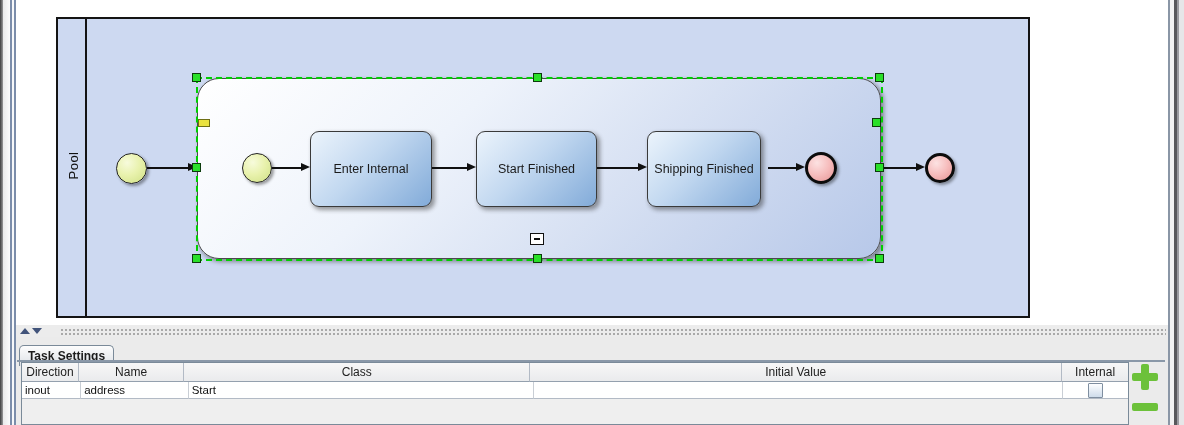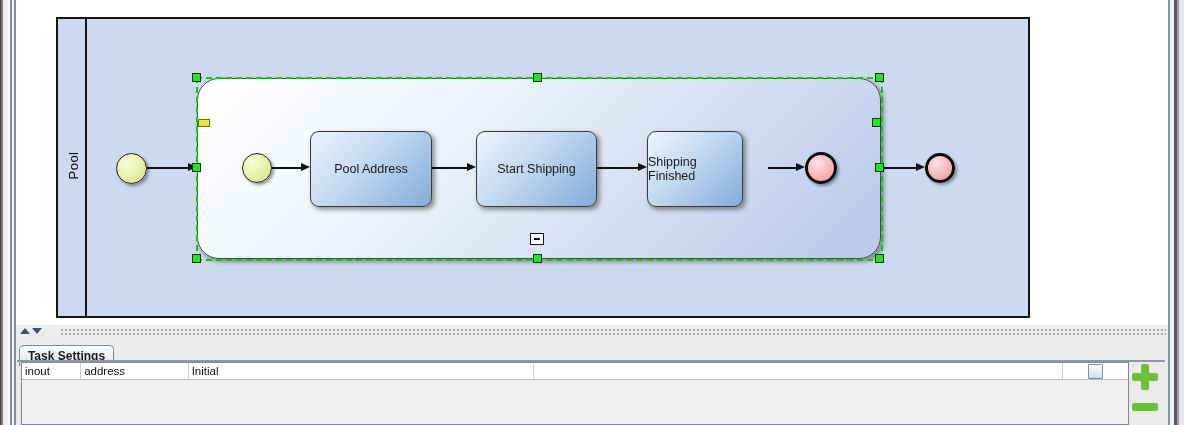--- a/index.html
+++ b/index.html
@@ -111,23 +111,23 @@
   <div class="abs canvas"></div>
 
   <div class="abs pool">
     <div class="abs pool-band">
       <div class="abs pool-label">Pool</div>
     </div>
   </div>
 
   <div class="abs subprocess"></div>
 
-  <div class="abs task" style="left:310px;width:122px;">Pool Address</div>
-  <div class="abs task" style="left:476px;width:121px;">Start Shipping</div>
-  <div class="abs task" style="left:647px;width:96px;">Shipping Finished</div>
+  <div class="abs task" style="left:310px;width:122px;">Enter Internal</div>
+  <div class="abs task" style="left:476px;width:121px;">Start Finished</div>
+  <div class="abs task" style="left:647px;width:114px;">Shipping Finished</div>
 
   <div class="abs ev ev-start" style="left:116px;top:153px;width:31px;height:31px;"></div>
   <div class="abs ev ev-start" style="left:242px;top:153px;width:30px;height:30px;"></div>
   <div class="abs ev ev-end" style="left:805px;top:152px;width:32px;height:32px;"></div>
   <div class="abs ev ev-end" style="left:925px;top:153px;width:30px;height:30px;"></div>
 
   <div class="abs flow-line" style="left:147px;width:41px;"></div>
   <div class="abs flow-head" style="left:188px;"></div>
   <div class="abs flow-line" style="left:272px;width:29px;"></div>
   <div class="abs flow-head" style="left:301px;"></div>
@@ -160,24 +160,31 @@
     <div class="splitter-dots"></div>
   </div>
   <div class="abs tri-up"></div>
   <div class="abs tri-down"></div>
 
   <div class="abs panel"></div>
   <div class="abs tab tab-unsel">Task Settings</div>
   <div class="abs tabs-underline"></div>
 
   <div class="abs scrollpane">
+    <div class="thead">
+      <div class="th c0">Direction</div>
+      <div class="th c1">Name</div>
+      <div class="th c2">Class</div>
+      <div class="th c3">Initial Value</div>
+      <div class="th c4">Internal</div>
+    </div>
     <div class="trow">
       <div class="td c0">inout</div>
       <div class="td c1">address</div>
-      <div class="td c2">Initial</div>
+      <div class="td c2">Start</div>
       <div class="td c3"></div>
       <div class="td c4">
         <div class="checkbox"></div>
       </div>
     </div>
   </div>
 
   <div class="abs btn-add">
     <div class="vbar"></div>
     <div class="hbar"></div>

